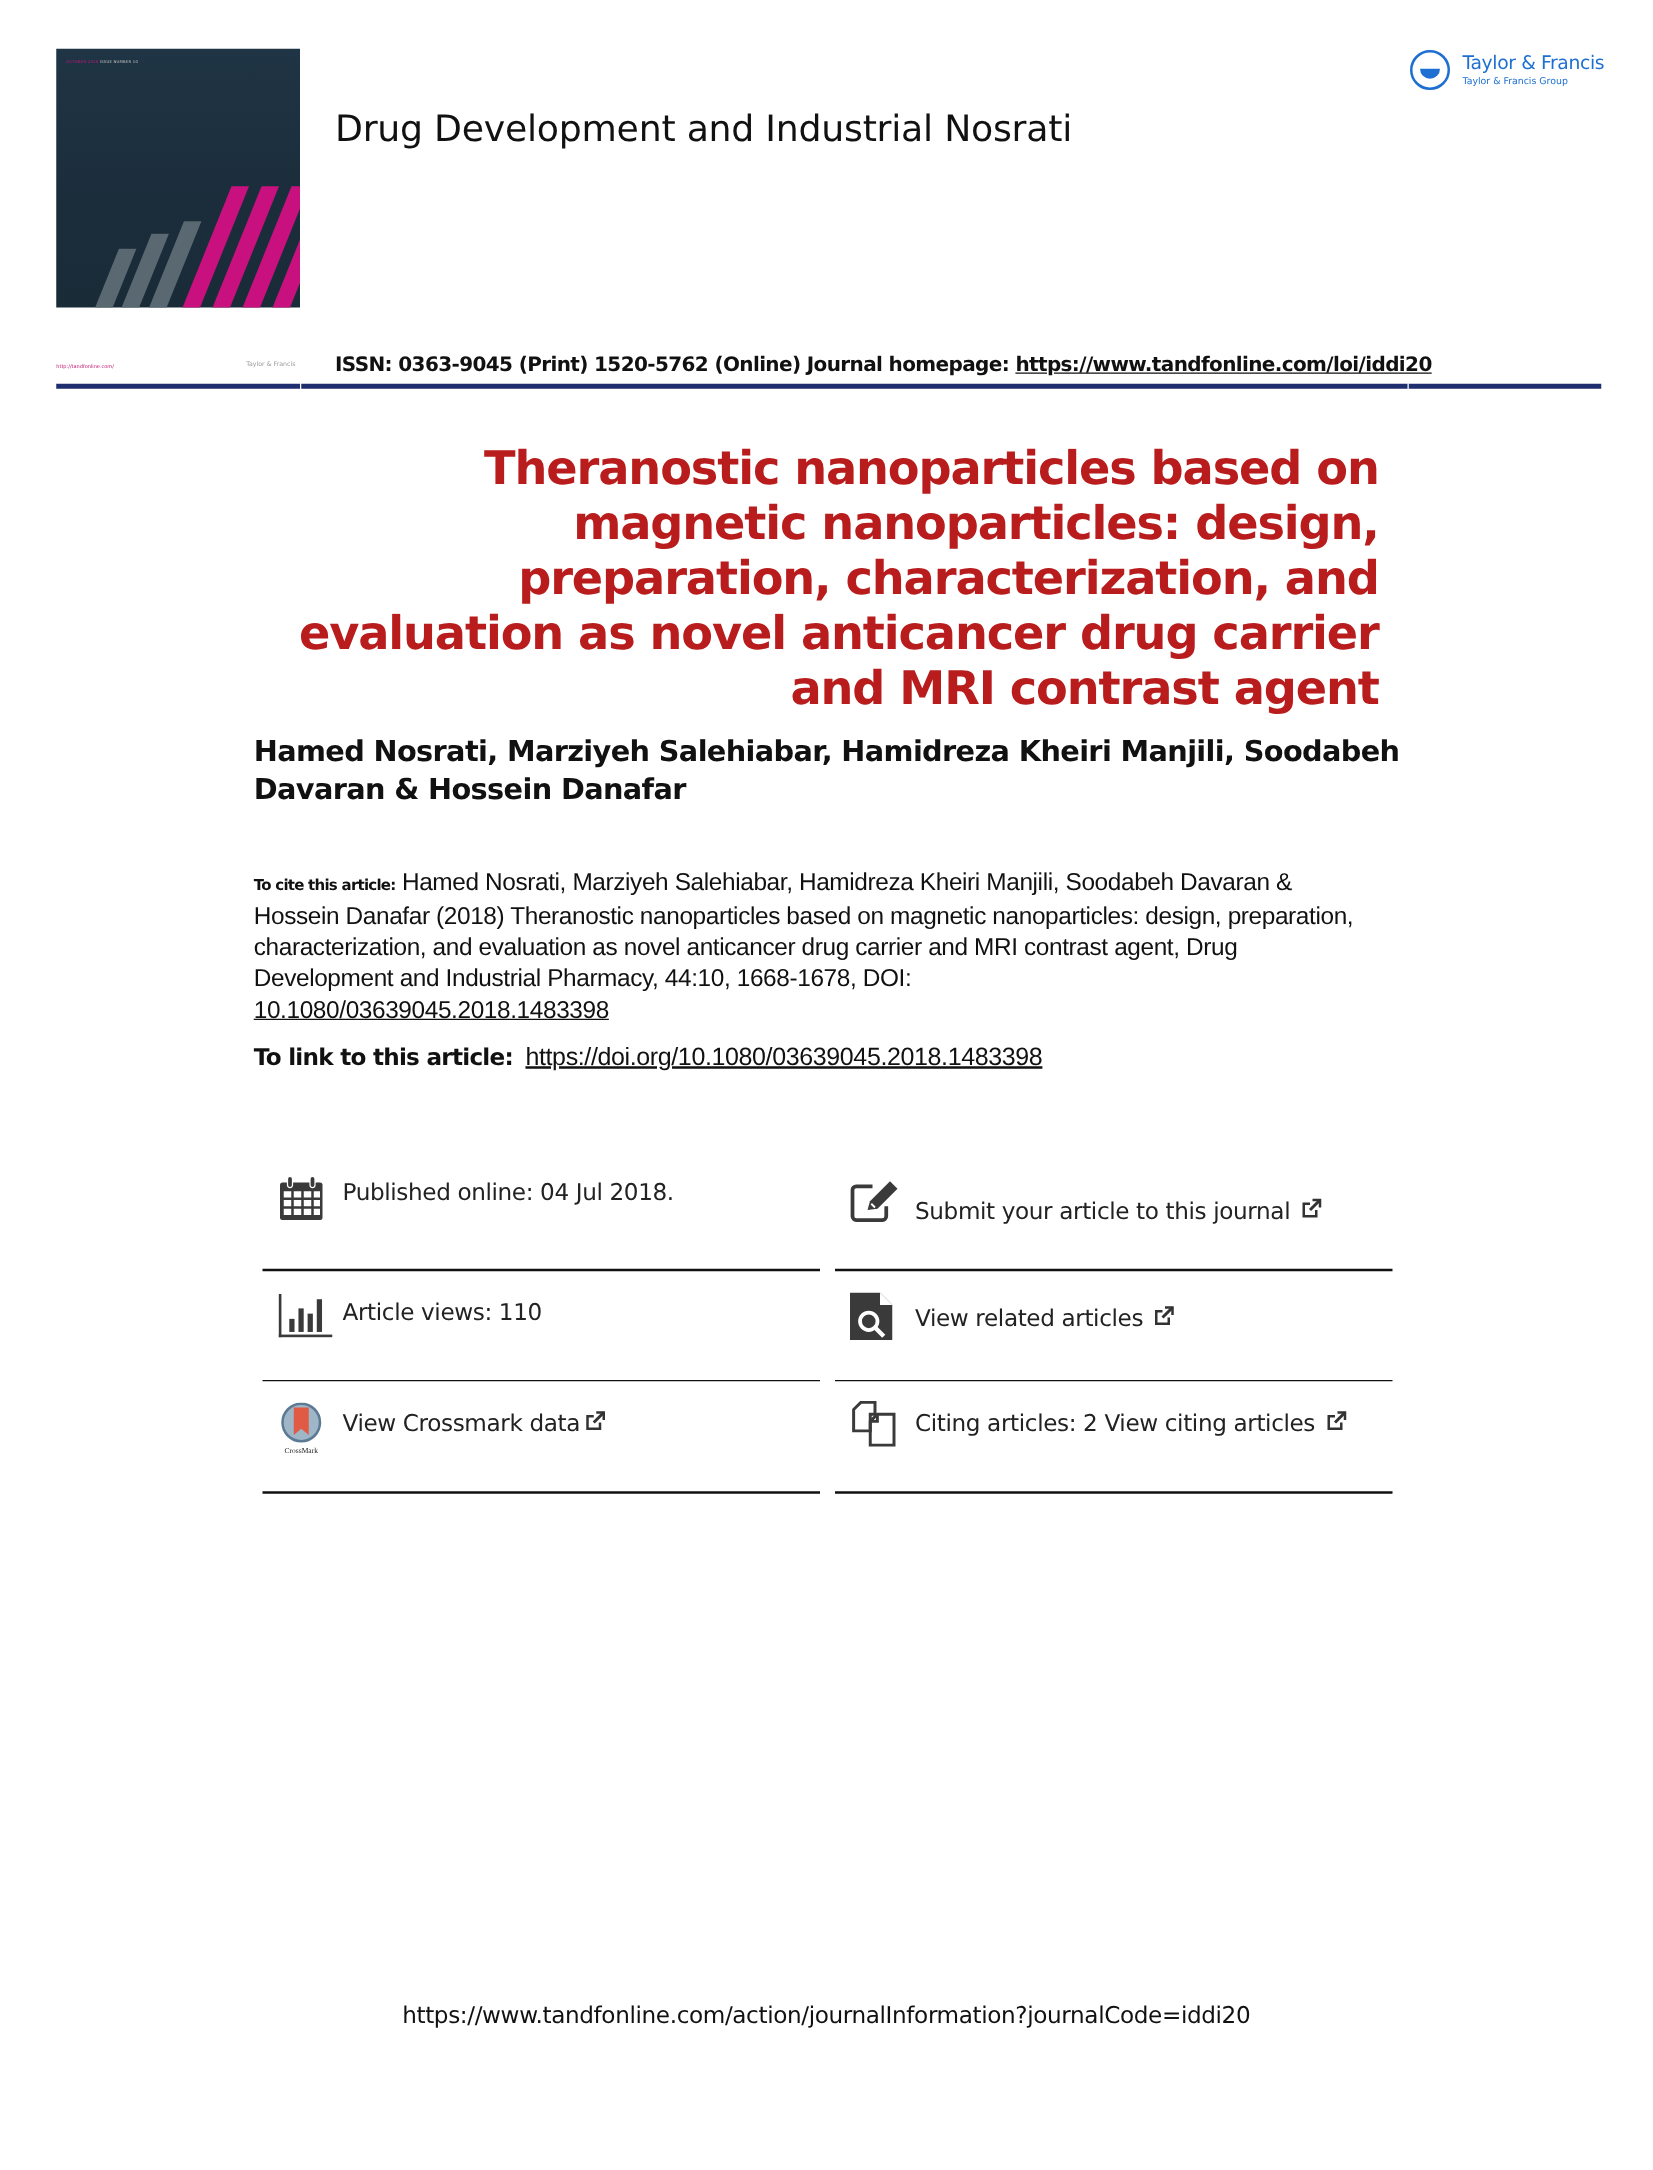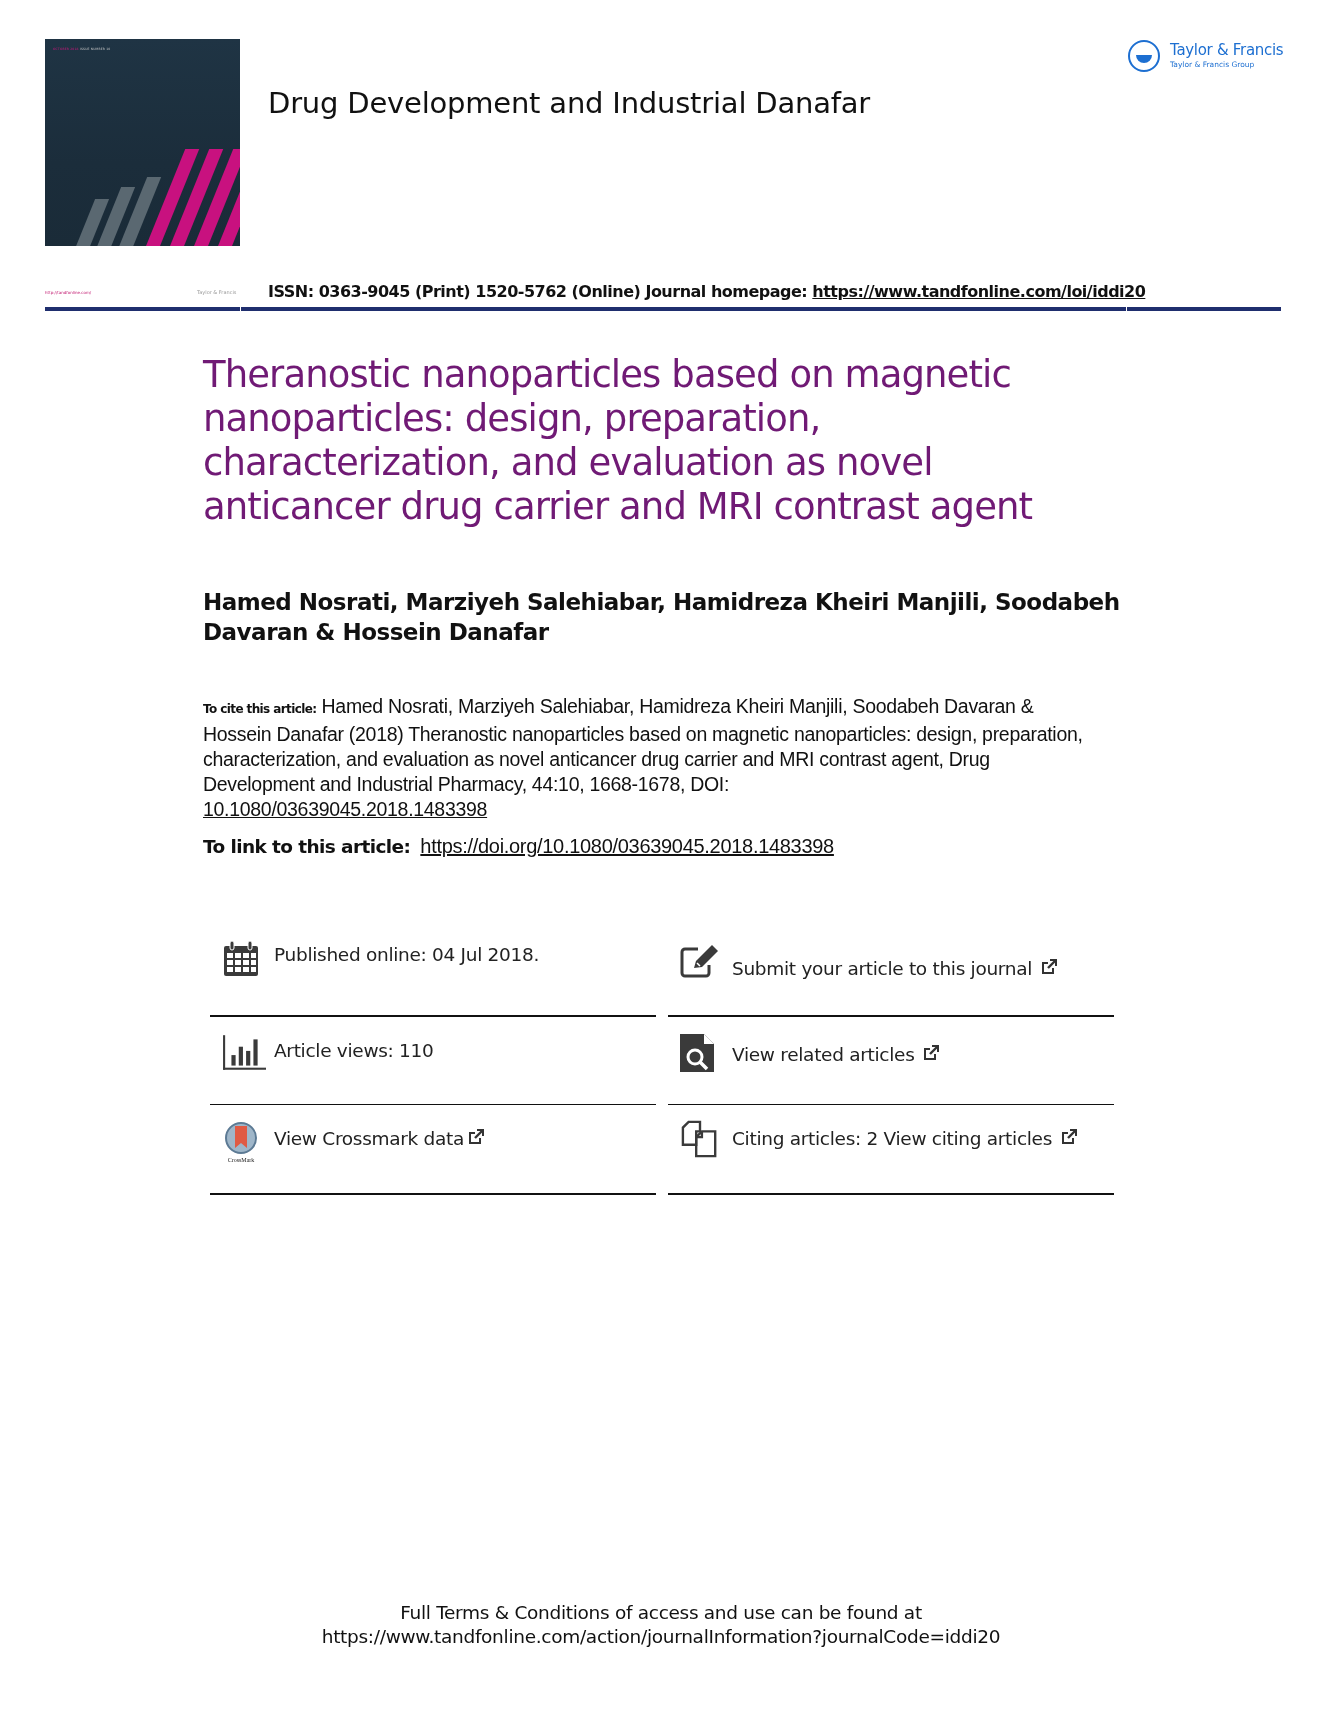--- a/index.html
+++ b/index.html
@@ -51,21 +51,21 @@
     .issn {
       left: 268px; top: 282px; font-size: 16px; font-weight: bold; color: #111;
       font-family: "DejaVu Sans", sans-serif; letter-spacing: -0.5px; white-space: nowrap;
     }
     .issn a { color: #111; text-decoration: underline; }
     .rule-navy { position: absolute; height: 4px; background: #1f2e6e; top: 307px; }
 
     
     .title {
       left: 203px; top: 353px; width: 900px; font-size: 37px; line-height: 44px;
-      font-weight: normal; color: #701a75; letter-spacing: -0.9px; margin: 0;
+      font-weight: bold; color: #b91c1c; letter-spacing: -0.9px; margin: 0; text-align: right;
     }
     .authors {
       left: 203px; top: 587px; width: 920px; font-size: 23px; line-height: 30px;
       font-weight: bold; color: #111; letter-spacing: -0.5px;
     }
 
     
     .cite {
       left: 203px; top: 694px; width: 900px; font-family: "Liberation Sans", sans-serif;
       font-size: 19.5px; line-height: 25px; color: #111; letter-spacing: -0.3px;
@@ -104,21 +104,21 @@
   </div>
   <div class="stripe grey" style="left:38px; top:160px; height:60px;"></div>
   <div class="stripe grey" style="left:62px; top:148px; height:70px;"></div>
   <div class="stripe grey" style="left:86px; top:138px; height:80px;"></div>
   <div class="stripe pink" style="left:118px; top:110px; height:110px;"></div>
   <div class="stripe pink" style="left:142px; top:110px; height:110px;"></div>
   <div class="stripe pink" style="left:166px; top:110px; height:110px;"></div>
   <div class="stripe pink" style="left:190px; top:110px; height:110px;"></div>
 </div>
 
-<div class="abs journal-name">Drug Development and Industrial Danafar</div>
+<div class="abs journal-name">Drug Development and Industrial Nosrati</div>
 
 <div class="abs tf-logo">
   <div class="tf-circle"></div>
   <div class="tf-name">Taylor &amp; Francis</div>
   <div class="tf-group">Taylor &amp; Francis Group</div>
 </div>
 
 <div class="abs small-url">http://tandfonline.com/</div>
 <div class="abs small-tf">Taylor &amp; Francis</div>
 <div class="abs issn">
@@ -227,15 +227,14 @@
   </svg>
   <span class="txt" style="top:22px;"><span>Citing articles: 2 View citing articles</span><svg class="ext" width="18" height="18" viewBox="0 0 18 18">
         <path d="M13 10 V15 H3 V5 H8" fill="none" stroke="#333" stroke-width="2"></path>
         <path d="M10 2 H16 V8" fill="none" stroke="#333" stroke-width="2"></path>
         <path d="M16 2 L8 10" stroke="#333" stroke-width="2.4"></path>
       </svg></span>
 </div>
 <div class="hr" style="left:668px; top:1193px;"></div>
 
 <div class="abs footer">
-  <div>Full Terms &amp; Conditions of access and use can be found at</div>
   <div>https://www.tandfonline.com/action/journalInformation?journalCode=iddi20</div>
 </div>
 
 </body></html>

